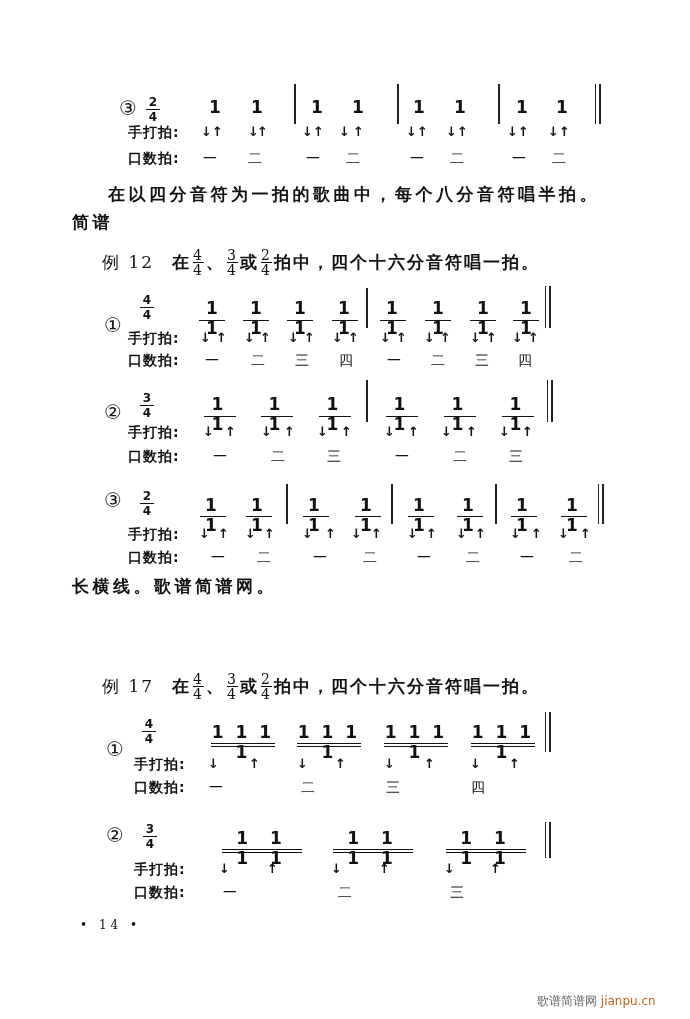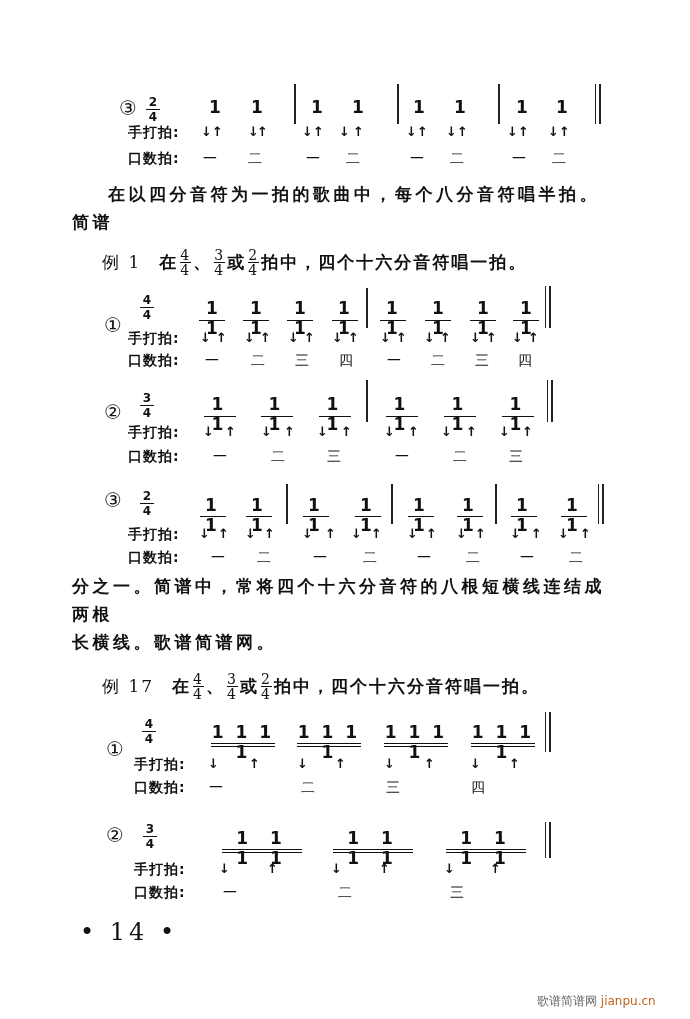--- a/index.html
+++ b/index.html
@@ -20,21 +20,21 @@
   .ts .bar { width: 14px; border-top: 1.5px solid #111; margin: 1px 0; }
   .rowlabel { position: absolute; font-family: "DejaVu Sans", sans-serif; font-size: 14px; font-weight: bold; letter-spacing: 1px; }
   .note { position: absolute; font-family: "DejaVu Sans", sans-serif; font-weight: bold; font-size: 17px; width: 14px; text-align: center; }
   .beam { position: absolute; border-top: 1.5px solid #111; }
   .beam2 { position: absolute; border-top: 1.5px solid #111; border-bottom: 1.5px solid #111; height: 4px; }
   .arrow { position: absolute; font-family: "DejaVu Sans", sans-serif; font-size: 13px; font-weight: bold; width: 10px; text-align: center; }
   .count { position: absolute; font-size: 14px; width: 20px; text-align: center; }
   .barline { position: absolute; width: 2px; background: #222; }
   .dbar { position: absolute; width: 6px; border-left: 1.5px solid #222; border-right: 2.5px solid #222; }
 
-  .pagenum { position: absolute; left: 80px; top: 918px; font-size: 24px; letter-spacing: 4px; }
+  .pagenum { position: absolute; left: 80px; top: 918px; font-size: 12px; letter-spacing: 4px; }
   .watermark { position: absolute; left: 537px; top: 993px; font-size: 12px; color: #666; font-family: "DejaVu Sans", sans-serif; white-space: nowrap; }
   .watermark .wm-url { color: #c0641e; }
 </style>
 </head>
 <body>
 
 <div>
   <span class="circ" style="left:119px;top:96px;">③</span>
   <div class="ts" style="left:146px;top:96px;">
     <span>2</span>
@@ -81,21 +81,21 @@
   <span class="count" style="left:447px;top:150px;">二</span>
   <span class="count" style="left:509px;top:150px;">一</span>
   <span class="count" style="left:549px;top:150px;">二</span>
 </div>
 
 <div class="para" style="top:180px;">
   <div><span class="indent"></span><span>在以四分音符为一拍的歌曲中，每个八分音符唱半拍。简谱</span></div>
 </div>
 
 <div class="example" style="top:248px;">
-  <span class="ex-label">例 1</span>
+  <span class="ex-label">例 12</span>
   <span>在</span>
   <span class="frac-inline">
       <span>4</span>
       <span class="bar"></span>
       <span>4</span>
     </span>
   <span>、</span>
   <span class="frac-inline">
       <span>3</span>
       <span class="bar"></span>
@@ -261,21 +261,20 @@
   <span class="count" style="left:254px;top:549px;">二</span>
   <span class="count" style="left:310px;top:549px;">一</span>
   <span class="count" style="left:360px;top:549px;">二</span>
   <span class="count" style="left:414px;top:549px;">一</span>
   <span class="count" style="left:463px;top:549px;">二</span>
   <span class="count" style="left:517px;top:549px;">一</span>
   <span class="count" style="left:566px;top:549px;">二</span>
 </div>
 
 <div class="para" style="top:572px;">
-  <div>分之一。简谱中，常将四个十六分音符的八根短横线连结成两根</div>
   <div>长横线。歌谱简谱网。</div>
 </div>
 
 <div class="example" style="top:672px;">
   <span class="ex-label">例 17</span>
   <span>在</span>
   <span class="frac-inline">
       <span>4</span>
       <span class="bar"></span>
       <span>4</span>

